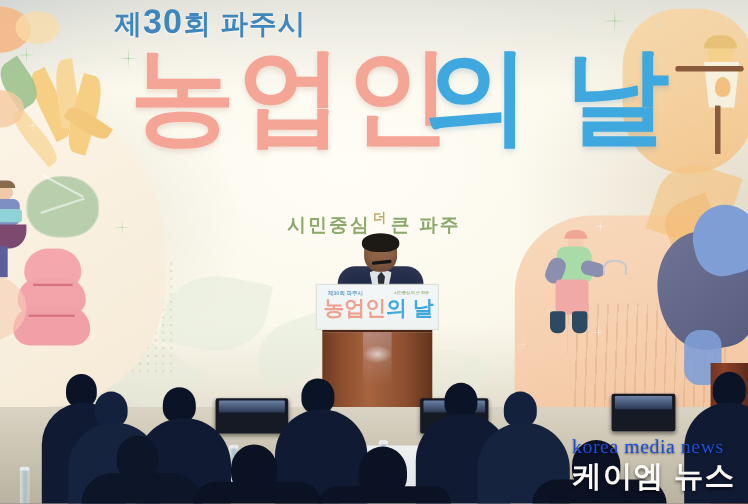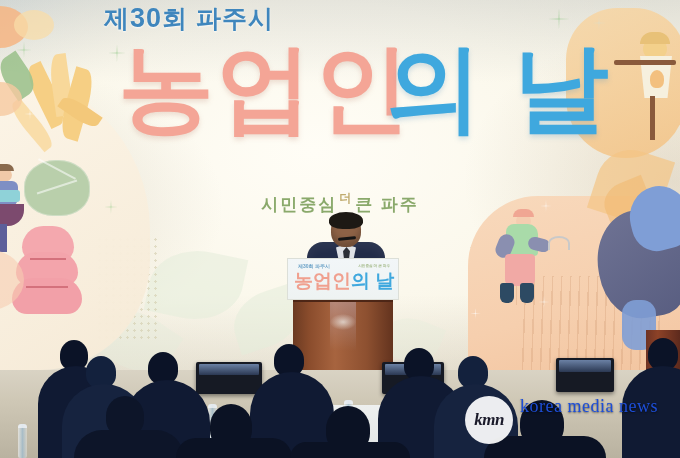--- a/index.html
+++ b/index.html
@@ -52,21 +52,21 @@
   .spark i{height:2px;width:100%;transform:translate(-50%,-50%);
            clip-path:polygon(0 50%,44% 38%,100% 50%,44% 62%);}
 
   
   .kicker{
     position:absolute;left:104px;top:2px;
     font-size:25px;font-weight:700;color:#3f86bd;letter-spacing:1px;
     text-shadow:0 1px 2px rgba(255,255,255,.8);
     white-space:nowrap;
   }
-  .kicker .num{font-size:27px;}
+  .kicker .num{font-size:31px;}
   .maintitle{
     position:absolute;left:118px;top:40px;width:450px;height:112px;
   }
   .mt{
     position:absolute;font-size:96px;line-height:96px;font-weight:700;
     letter-spacing:2px;white-space:nowrap;
   }
   .mt.pink{color:#f4a596;left:0;top:0;
     text-shadow:0 3px 5px rgba(190,140,120,.25);}
   .mt.blue{color:#3fa8de;left:268px;top:0;
@@ -351,19 +351,17 @@
   <div class="head" style="left:210px;top:404px;width:42px;height:44px;background:#0b1224;"></div>
   <div class="shoulders" style="left:176px;top:438px;width:116px;height:20px;background:#0b1224;"></div>
 
   <div class="head" style="left:326px;top:406px;width:44px;height:46px;background:#0b1224;"></div>
   <div class="shoulders" style="left:290px;top:442px;width:120px;height:16px;background:#0b1224;"></div>
 
   <div class="head" style="left:520px;top:400px;width:44px;height:46px;background:#0b1224;"></div>
   <div class="shoulders" style="left:484px;top:436px;width:122px;height:22px;background:#0b1224;"></div>
 
   <div class="wm">
-    <div class="wm-badge">
-        <span>kmn</span>
-      </div>
     <div class="wm-en">korea media news</div>
+    <div class="wm-ko">케이엠 뉴스</div>
   </div>
 
 </div>
 
 </body></html>

